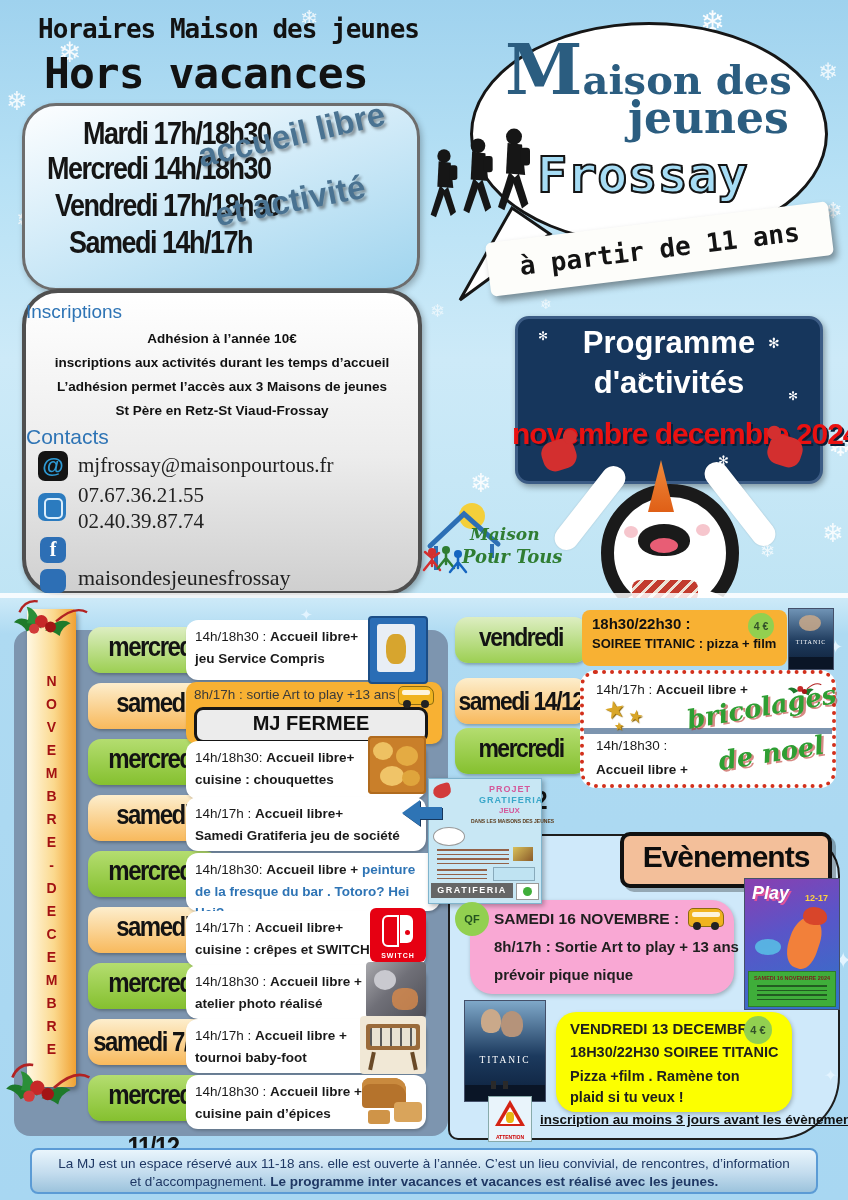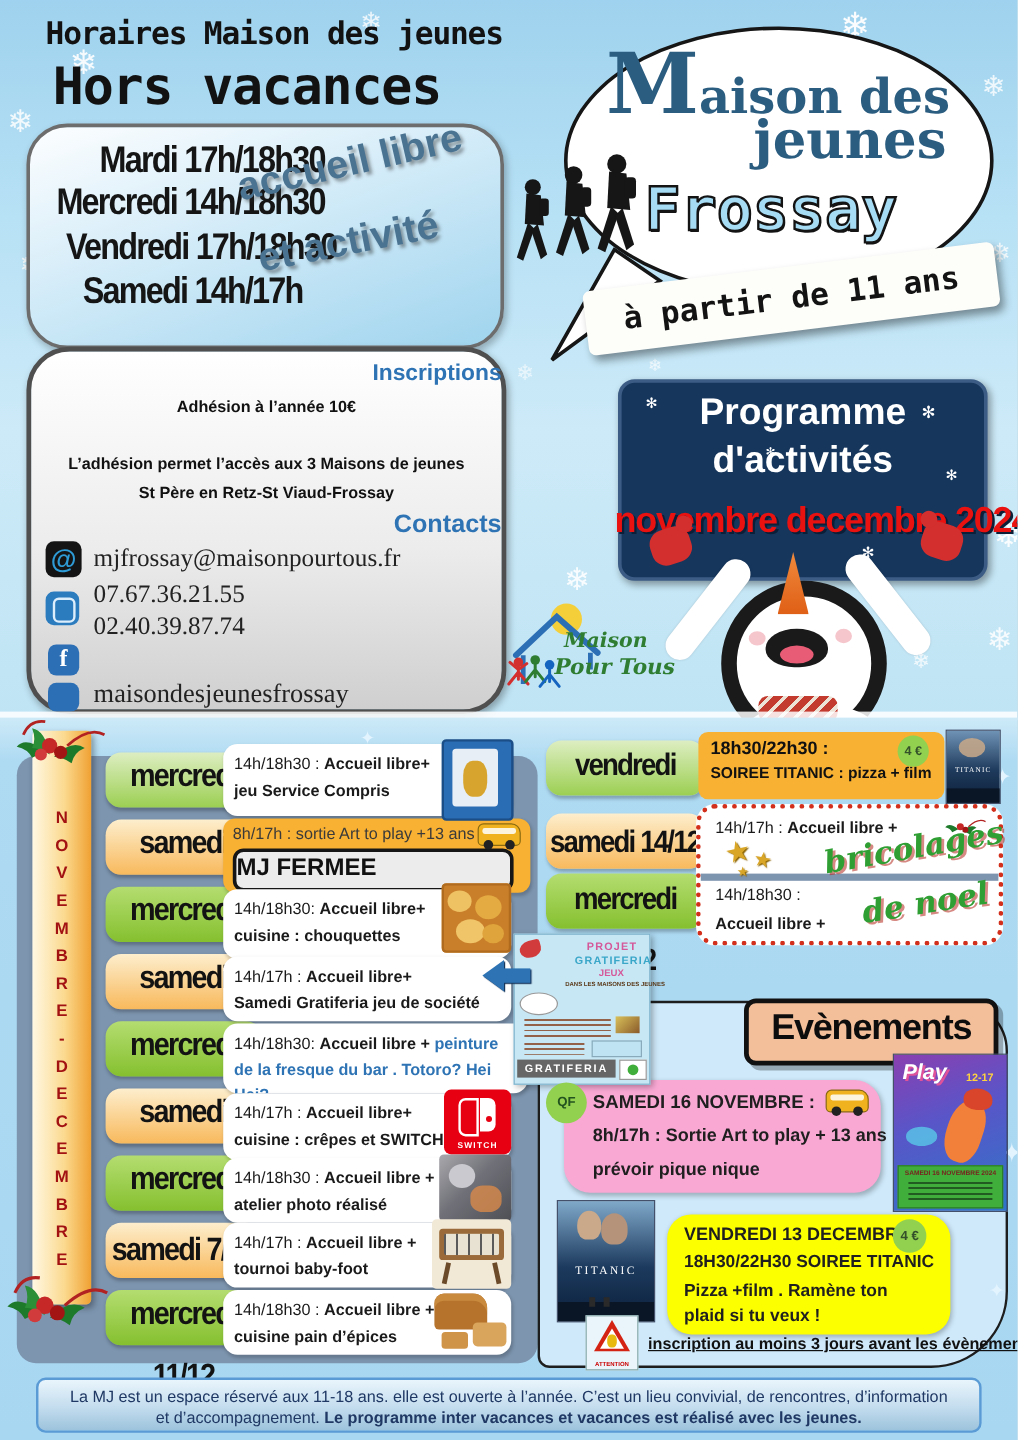--- a/index.html
+++ b/index.html
@@ -11,21 +11,21 @@
   .mono{font-family:"DejaVu Sans Mono",monospace;font-weight:bold;}
   .title1{left:38px;top:14px;font-size:26px;letter-spacing:-1px;color:#121212;z-index:2;}
   .title2{left:44px;top:48px;font-size:43px;letter-spacing:-1px;color:#121212;z-index:2;}
   .sched-box{left:22px;top:103px;width:392px;height:182px;border:3px solid #6d6d6d;border-radius:34px;
     background:linear-gradient(160deg,#fdfeff 0%,#d2ebf8 45%,#9fd4ee 100%);z-index:2;box-shadow:2px 3px 6px rgba(0,0,0,.25);}
   .cond{font-weight:bold;letter-spacing:-1.5px;color:#151515;white-space:nowrap;}
   .sline{position:absolute;font-size:27px;transform:scaleY(1.15);transform-origin:left top;}
   .note{position:absolute;font-size:33px;font-weight:bold;color:#4a7392;text-shadow:2px 3px 3px rgba(40,40,40,.45);z-index:3;white-space:nowrap;}
   .insc-box{left:22px;top:289px;width:392px;height:298px;border:4px solid #4f4f4f;border-radius:36px;
     background:linear-gradient(180deg,#ffffff 0%,#ececec 55%,#cfcfcf 100%);z-index:2;box-shadow:2px 3px 6px rgba(0,0,0,.3);}
-  .insc-box .ttl{position:absolute;left:0;width:100%;text-align:right;color:#2e74b5;font-weight:bold;}
+  .insc-box .ttl{position:absolute;left:0;width:100%;text-align:left;color:#2e74b5;font-weight:normal;}
   .insc-box .ln{position:absolute;left:0;width:100%;text-align:center;color:#111;font-weight:bold;font-size:13.5px;}
   .serif{font-family:"Liberation Serif",serif;}
   .cicon{position:absolute;border-radius:7px;}
   .ctext{position:absolute;font-size:21px;color:#222;white-space:nowrap;}
   .bubble{left:470px;top:22px;width:352px;height:218px;background:#fff;border:3px solid #161616;border-radius:50%;z-index:2;}
   .btxt{position:absolute;z-index:3;font-family:"DejaVu Serif",serif;font-weight:bold;color:#2b5d80;white-space:nowrap;}
   .frossay{font-family:"DejaVu Sans Mono",monospace;font-weight:bold;color:#a6dcf4;-webkit-text-stroke:2px #141414;text-shadow:1px 1px 0 #141414;}
   .banner{left:487px;top:222px;width:345px;height:54px;background:#fdfdfa;border-radius:6px;transform:rotate(-7deg);
     box-shadow:3px 5px 7px rgba(0,0,0,.4);z-index:3;text-align:center;line-height:54px;font-size:26px;color:#131313;}
   .prog{left:515px;top:316px;width:302px;height:162px;background:#16365c;border:3px solid #3c5c85;border-radius:14px;z-index:2;box-shadow:2px 3px 6px rgba(0,0,0,.35);}
@@ -61,21 +61,21 @@
   .pill b{display:inline-block;font-size:24px;letter-spacing:-1.5px;transform:scaleY(1.12);line-height:46px;color:#131313;}
   .pg0{background:linear-gradient(180deg,#ddeec2,#9ccf52);}
   .pg{background:linear-gradient(180deg,#b4dd70,#85c02f);}
   .po{background:linear-gradient(180deg,#fdeecd,#f8b95c);}
   .card{position:absolute;left:186px;width:240px;background:#fff;border-radius:12px;z-index:7;padding:6px 9px;box-sizing:border-box;
     font-size:13.5px;color:#1a1a1a;line-height:1.6;box-shadow:1px 2px 3px rgba(0,0,0,.2);}
   .card .bl{color:#2e74b5;font-weight:bold;}
   .orange-row{position:absolute;left:186px;top:682px;width:256px;height:62px;background:#f8b133;border-radius:10px;z-index:7;
     padding:5px 8px;box-sizing:border-box;font-size:13.5px;color:#3a3a3a;box-shadow:1px 2px 3px rgba(0,0,0,.2);}
   .fermee{position:absolute;left:8px;top:25px;width:228px;height:30px;background:#ececec;border:3px solid #161616;border-radius:9px;
-    text-align:left;line-height:26px;font-weight:bold;font-size:20px;color:#111;}
+    text-align:center;line-height:26px;font-weight:bold;font-size:20px;color:#111;}
   .imgbox{position:absolute;z-index:8;border-radius:4px;}
   .bus{position:absolute;z-index:8;width:34px;height:17px;background:#f0b31f;border:1px solid #8a6a10;border-radius:5px 8px 4px 4px;}
   .bus i{position:absolute;left:3px;top:3px;right:3px;height:5px;background:rgba(255,255,255,.85);border-radius:2px;}
   .bus u{position:absolute;bottom:-4px;width:8px;height:8px;background:#222;border-radius:50%;}
   .arrowL{position:absolute;left:402px;top:800px;width:40px;height:26px;z-index:9;filter:drop-shadow(1px 1px 0 #16365c);}
   .arrowL .sh{position:absolute;right:0;top:7px;width:22px;height:12px;background:#2e74b5;}
   .arrowL .tr{position:absolute;left:0;top:0;width:0;height:0;border-top:13px solid transparent;border-bottom:13px solid transparent;border-right:18px solid #2e74b5;}
   .rpill{position:absolute;left:455px;width:132px;height:46px;border-radius:13px;z-index:7;text-align:center;box-shadow:1px 2px 3px rgba(0,0,0,.25);}
   .rpill b{display:inline-block;font-size:23px;letter-spacing:-1.5px;transform:scaleY(1.12);line-height:46px;color:#131313;}
   .titorange{position:absolute;left:582px;top:610px;width:205px;height:56px;background:#f8b133;border-radius:8px;z-index:7;
@@ -146,20 +146,21 @@
     <div class="sline cond" style="left:22px;top:45px">Mercredi 14h/18h30</div>
     <div class="sline cond" style="left:30px;top:82px">Vendredi 17h/18h30</div>
     <div class="sline cond" style="left:44px;top:119px">Samedi 14h/17h</div>
   </div>
   <div class="note" style="left:196px;top:116px;transform:rotate(-13deg)">accueil libre</div>
   <div class="note" style="left:214px;top:182px;transform:rotate(-11deg)">et activité</div>
 
   <div class="abs insc-box">
     <div class="ttl" style="top:8px;font-size:19px">Inscriptions</div>
     <div class="ln" style="top:38px">Adhésion à l’année 10€</div>
+    <div class="ln" style="top:62px">inscriptions aux activités durant les temps d’accueil</div>
     <div class="ln" style="top:86px">L’adhésion permet l’accès aux 3 Maisons de jeunes</div>
     <div class="ln" style="top:110px">St Père en Retz-St Viaud-Frossay</div>
     <div class="ttl" style="top:132px;font-size:21px">Contacts</div>
     <div class="cicon" style="left:12px;top:158px;width:30px;height:30px;background:#141414;color:#2e9bd6;font-weight:bold;font-size:22px;text-align:center;line-height:30px">@</div>
     <div class="ctext serif" style="left:52px;top:160px">mjfrossay@maisonpourtous.fr</div>
     <div class="cicon" style="left:12px;top:200px;width:28px;height:28px;background:#2b7bbf">
         <div style="position:absolute;left:6px;top:5px;width:15px;height:17px;border:2px solid #dceefb;border-radius:5px"></div>
       </div>
     <div class="ctext serif" style="left:52px;top:190px">07.67.36.21.55</div>
     <div class="ctext serif" style="left:52px;top:216px">02.40.39.87.74</div>

